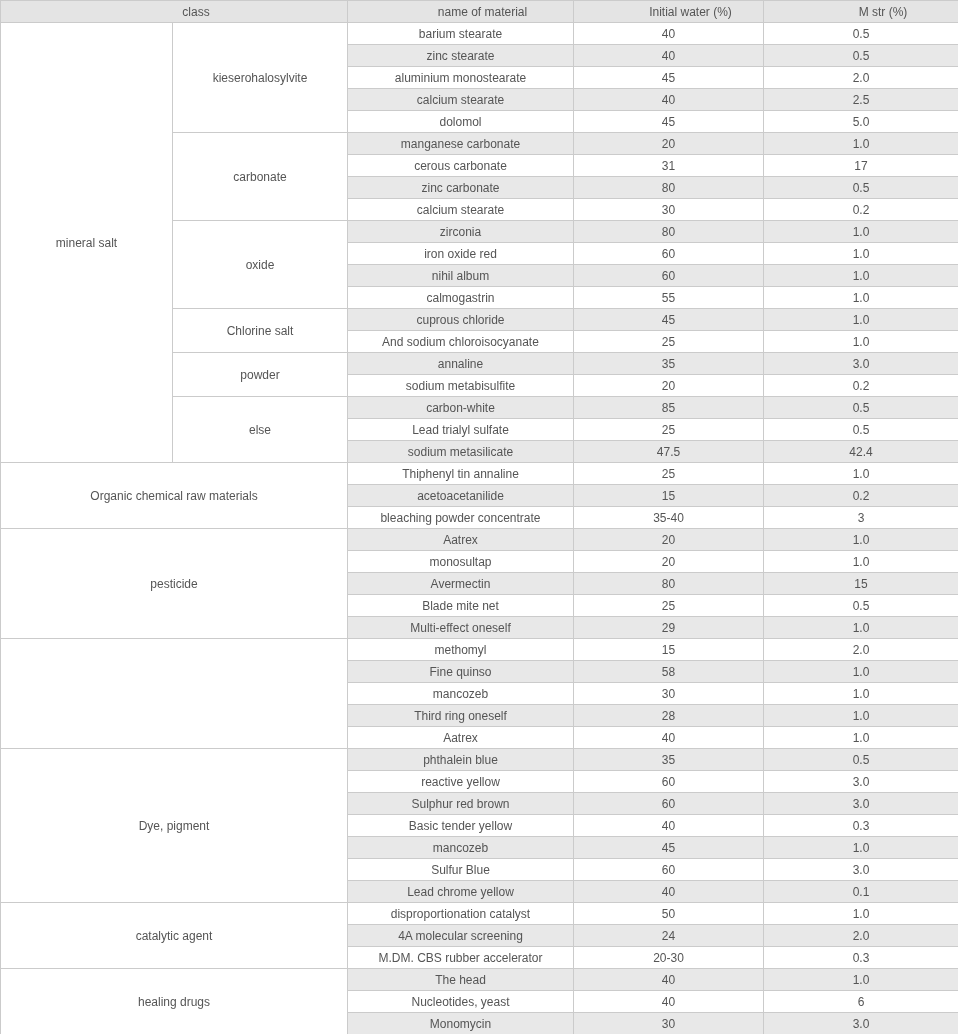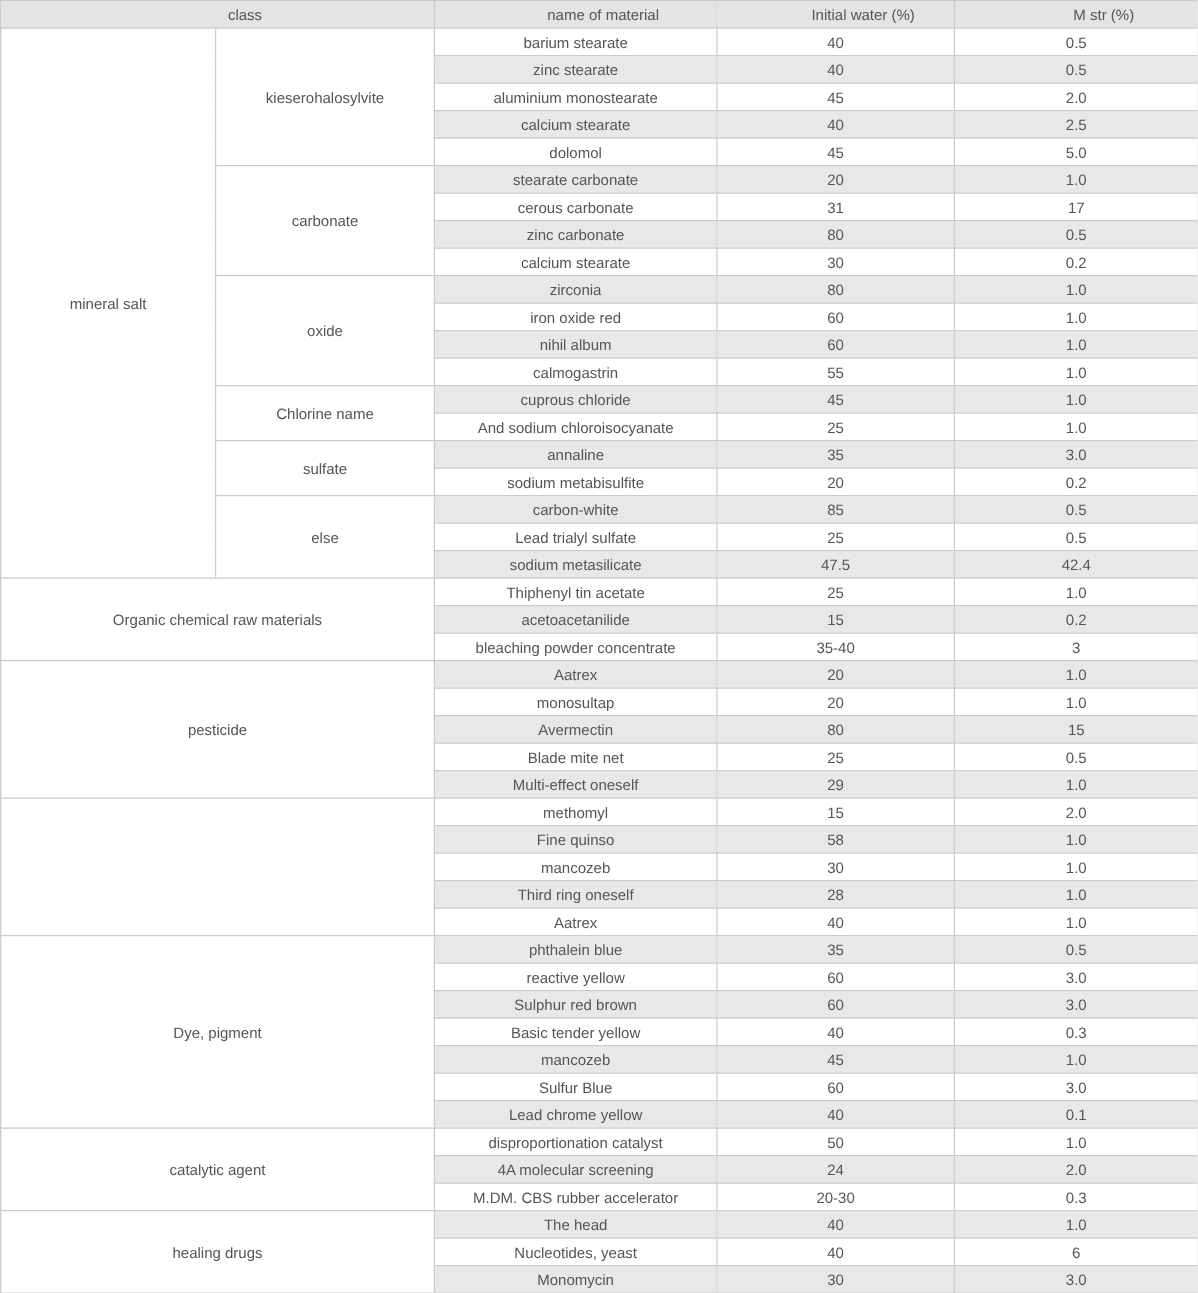--- a/index.html
+++ b/index.html
@@ -83,21 +83,21 @@
         <td class="striped">40</td>
         <td class="striped">2.5</td>
       </tr>
       <tr>
         <td>dolomol</td>
         <td>45</td>
         <td>5.0</td>
       </tr>
       <tr>
         <td rowspan="4">carbonate</td>
-        <td class="striped">stearate carbonate</td>
+        <td class="striped">manganese carbonate</td>
         <td class="striped">20</td>
         <td class="striped">1.0</td>
       </tr>
       <tr>
         <td>cerous carbonate</td>
         <td>31</td>
         <td>17</td>
       </tr>
       <tr>
         <td class="striped">zinc carbonate</td>
@@ -124,32 +124,32 @@
         <td class="striped">nihil album</td>
         <td class="striped">60</td>
         <td class="striped">1.0</td>
       </tr>
       <tr>
         <td>calmogastrin</td>
         <td>55</td>
         <td>1.0</td>
       </tr>
       <tr>
-        <td rowspan="2">Chlorine name</td>
+        <td rowspan="2">Chlorine salt</td>
         <td class="striped">cuprous chloride</td>
         <td class="striped">45</td>
         <td class="striped">1.0</td>
       </tr>
       <tr>
         <td>And sodium chloroisocyanate</td>
         <td>25</td>
         <td>1.0</td>
       </tr>
       <tr>
-        <td rowspan="2">sulfate</td>
+        <td rowspan="2">powder</td>
         <td class="striped">annaline</td>
         <td class="striped">35</td>
         <td class="striped">3.0</td>
       </tr>
       <tr>
         <td>sodium metabisulfite</td>
         <td>20</td>
         <td>0.2</td>
       </tr>
       <tr>
@@ -163,21 +163,21 @@
         <td>25</td>
         <td>0.5</td>
       </tr>
       <tr>
         <td class="striped">sodium metasilicate</td>
         <td class="striped">47.5</td>
         <td class="striped">42.4</td>
       </tr>
       <tr>
         <td rowspan="3" colspan="2">Organic chemical raw materials</td>
-        <td>Thiphenyl tin acetate</td>
+        <td>Thiphenyl tin annaline</td>
         <td>25</td>
         <td>1.0</td>
       </tr>
       <tr>
         <td class="striped">acetoacetanilide</td>
         <td class="striped">15</td>
         <td class="striped">0.2</td>
       </tr>
       <tr>
         <td>bleaching powder concentrate</td>

